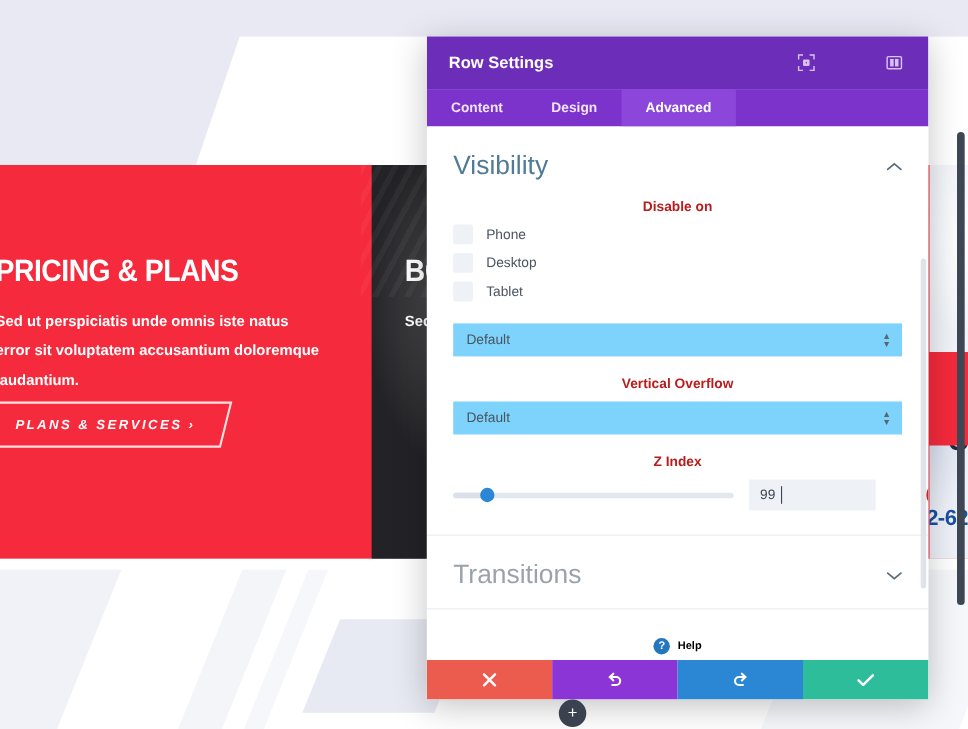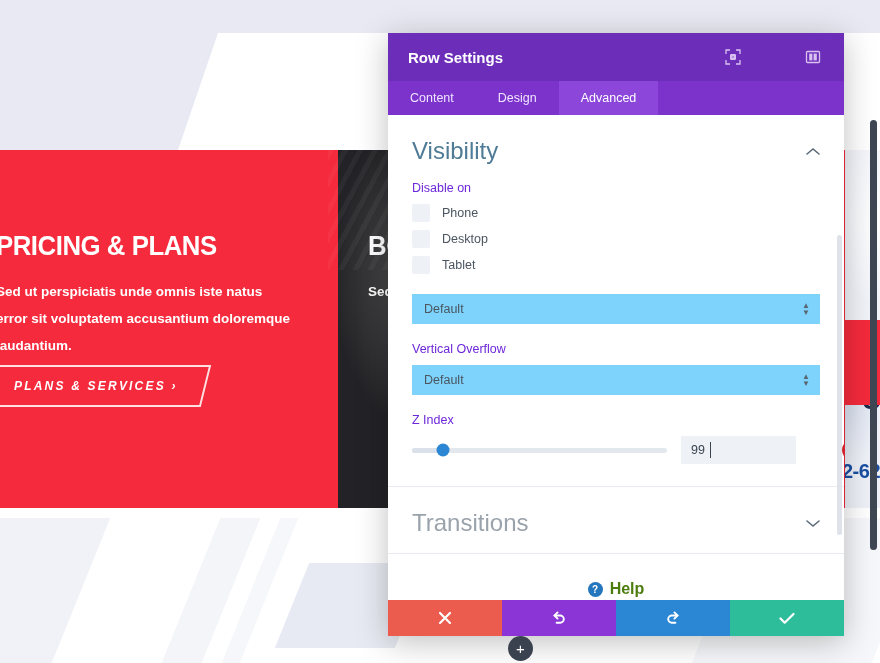--- a/index.html
+++ b/index.html
@@ -136,39 +136,40 @@
   .m-hicon {
     width: 22px; height: 22px; margin-left: 10px;
     display: flex; align-items: center; justify-content: center;
     cursor: pointer;
   }
   .m-tabs {
     height: 34px; background: #7b33cc; display: flex; flex: 0 0 auto;
   }
   .m-tab {
     padding: 12px 22px; display: flex; align-items: center;
-    color: #f0e4ff; font-size: 12.5px; font-weight: normal; cursor: pointer; text-align: center;
+    color: #f0e4ff; font-size: 12.5px; font-weight: bold; cursor: pointer; text-align: center;
   }
   .m-tab.active { background: #8c47da; color: #fff; }
 
   .m-body {
     flex: 1 1 auto; overflow: hidden; position: relative; background: #fff;
   }
   .sect-head {
     display: flex; align-items: center; justify-content: space-between;
     padding: 22px 24px 16px 24px;
   }
   .sect-title { font-size: 24px; color: #4f7b96; }
   .sect-title.muted { color: #9aa3ab; }
   .chev { color: #5b6b78; font-size: 13px; }
 
   .field { padding: 0 24px; }
   .field-label {
-    font-size: 12.5px; color: #6d28d9; font-weight: normal;
+    font-size: 12.5px; color: #b91c1c; font-weight: bold;
     margin-bottom: 9px;
+    text-align: center;
   }
   .cb-row {
     display: flex; align-items: center; margin-bottom: 8px; cursor: pointer; text-align: right;
   }
   .cb-box {
     width: 18px; height: 18px; background: #eef1f6;
     border-radius: 2px; margin-right: 12px; flex: 0 0 auto;
   }
   .cb-label { font-size: 12.5px; color: #4a5560; }
 
@@ -221,21 +222,21 @@
 
   .help-row {
     display: flex; align-items: center; justify-content: center;
     gap: 7px; padding: 26px 0 0 0;
   }
   .help-icon {
     width: 15px; height: 15px; border-radius: 50%; background: #2476bd;
     color: #fff; font-size: 10px; font-weight: bold;
     display: flex; align-items: center; justify-content: center;
   }
-  .help-text { font-size: 16px; color: #4d7c0f; font-weight: bold; }
+  .help-text { font-size: 10px; color: #000000; font-weight: bold; }
 
   .m-footer { height: 36px; display: flex; flex: 0 0 auto; }
   .fbtn {
     flex: 1 1 0; display: flex; align-items: center; justify-content: center;
     color: #fff; cursor: pointer;
   }
   .fbtn.cancel { background: #eb5c4e; }
   .fbtn.undo   { background: #8b35d6; }
   .fbtn.redo   { background: #2b87d4; }
   .fbtn.save   { background: #2ebd9a; }

